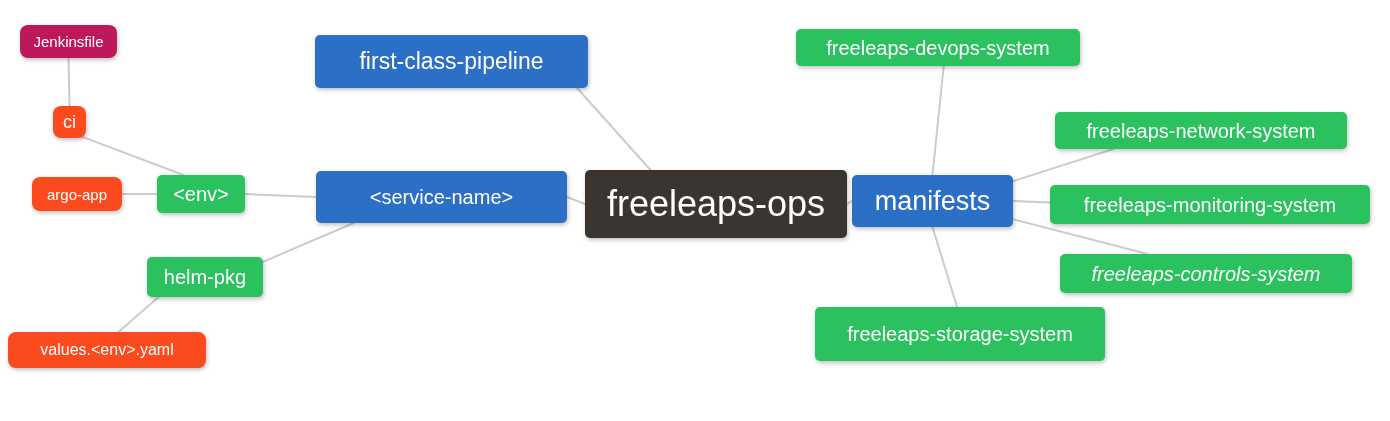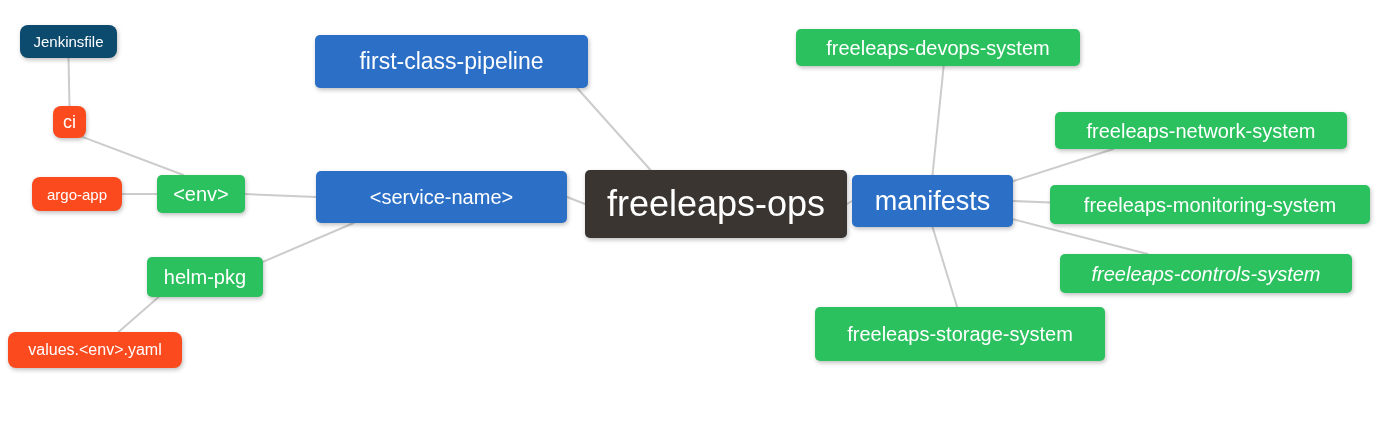--- a/index.html
+++ b/index.html
@@ -32,21 +32,21 @@
     border-radius: 5px;
     box-shadow: 1px 2px 4px rgba(0,0,0,0.25);
     cursor: pointer;
     user-select: none;
     line-height: 1;
   }
   .node.sm { border-radius: 8px; }
   .blue  { background: #2b6fc6; }
   .green { background: #2bc15e; }
   .red   { background: #fa4a1e; }
-  .amber { background: #0c4a6e; }
+  .amber { background: #be185d; }
   .dark  { background: #3a3530; }
 </style>
 </head>
 <body>
 
 <div class="canvas">
   <svg class="edges" id="edges">
       <line x1="68.5" y1="58" x2="69.5" y2="106" stroke="#cccccc"></line>
       <line x1="81.05" y1="136.4" x2="183.4" y2="175" stroke="#cccccc"></line>
       <line x1="122" y1="194" x2="157" y2="194" stroke="#cccccc"></line>
@@ -74,21 +74,21 @@
   <div class="node blue" style="left:315px; top:35px;  width:273px; height:53px; font-size:23px;">first-class-pipeline</div>
 
   <div class="node blue" style="left:316px; top:171px; width:251px; height:52px; font-size:20px;">&lt;service-name&gt;</div>
 
   <div class="node dark" style="left:585px; top:170px; width:262px; height:68px; font-size:36px;">freeleaps-ops</div>
 
   <div class="node blue" style="left:852px; top:175px; width:161px; height:52px; font-size:27px;">manifests</div>
 
   <div class="node green" style="left:147px; top:257px; width:116px; height:40px; font-size:20px;">helm-pkg</div>
 
-  <div class="node red sm" style="left:8px;   top:332px; width:174px; height:36px; font-size:16px;">values.&lt;env&gt;.yaml</div>
+  <div class="node red sm" style="left:8px;   top:332px; width:198px; height:36px; font-size:16px;">values.&lt;env&gt;.yaml</div>
 
   <div class="node green" style="left:796px; top:29px;  width:284px; height:37px; font-size:20px;">freeleaps-devops-system</div>
 
   <div class="node green" style="left:1055px;top:112px; width:292px; height:37px; font-size:20px;">freeleaps-network-system</div>
 
   <div class="node green" style="left:1050px;top:185px; width:320px; height:39px; font-size:20px;">freeleaps-monitoring-system</div>
 
   <div class="node green" style="left:1060px;top:254px; width:292px; height:39px; font-size:20px;font-style:italic;">freeleaps-controls-system</div>
 
   <div class="node green" style="left:815px; top:307px; width:290px; height:54px; font-size:20px;">freeleaps-storage-system</div>

